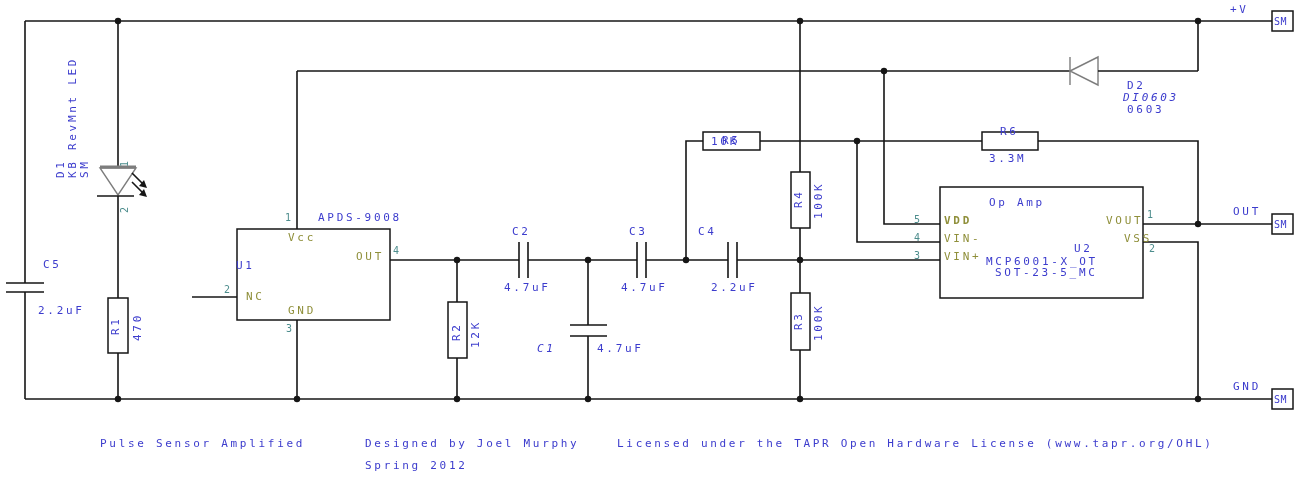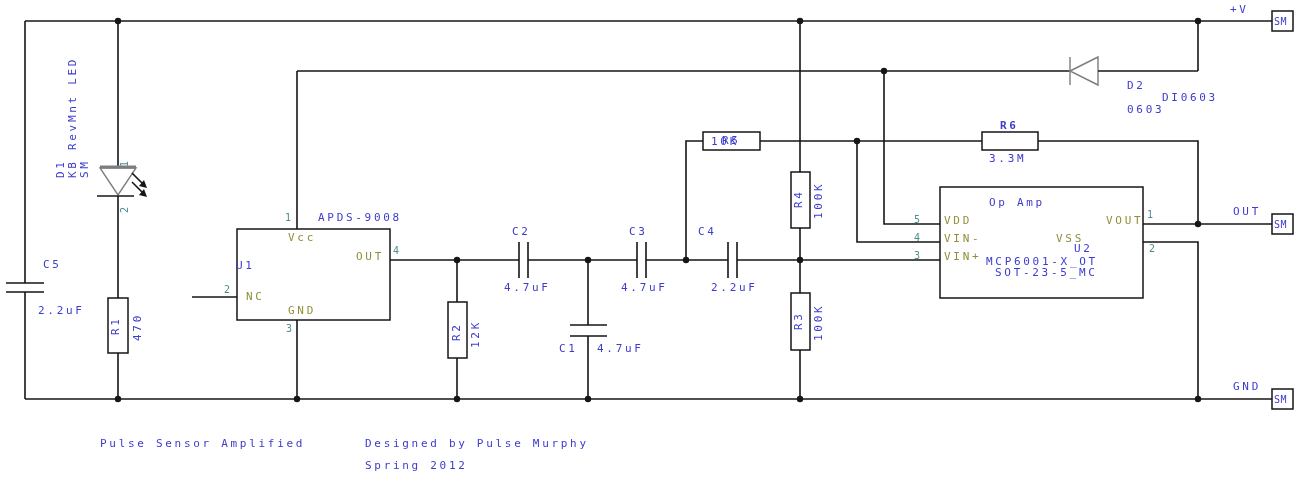--- a/index.html
+++ b/index.html
@@ -177,56 +177,57 @@
 
   <span class="lbl rot" style="left:451px;top:341px;">R2</span>
   <span class="lbl rot" style="left:470px;top:348px;">12K</span>
 
   <span class="lbl" style="left:512px;top:226px;">C2</span>
   <span class="lbl" style="left:504px;top:282px;">4.7uF</span>
   <span class="lbl" style="left:629px;top:226px;">C3</span>
   <span class="lbl" style="left:621px;top:282px;">4.7uF</span>
   <span class="lbl" style="left:698px;top:226px;">C4</span>
   <span class="lbl" style="left:711px;top:282px;">2.2uF</span>
-  <span class="lbl" style="left:559px;top:343px;">C1</span>
+  <span class="lbl" style="left:537px;top:343px;font-style:italic;">C1</span>
   <span class="lbl" style="left:597px;top:343px;">4.7uF</span>
 
   <span class="lbl" style="left:722px;top:135px;">R5</span>
   <span class="lbl" style="left:711px;top:136px;">10K</span>
-  <span class="lbl" style="left:1000px;top:120px;font-weight:bold;">R6</span>
+  <span class="lbl" style="left:1000px;top:126px;">R6</span>
   <span class="lbl" style="left:989px;top:153px;">3.3M</span>
 
   <span class="lbl rot" style="left:793px;top:208px;">R4</span>
   <span class="lbl rot" style="left:813px;top:219px;">100K</span>
   <span class="lbl rot" style="left:793px;top:330px;">R3</span>
   <span class="lbl rot" style="left:813px;top:341px;">100K</span>
 
   <span class="lbl" style="left:1127px;top:80px;text-align:center;">D2</span>
-  <span class="lbl" style="left:1162px;top:92px;">DI0603</span>
+  <span class="lbl" style="left:1123px;top:92px;font-style:italic;">DI0603</span>
   <span class="lbl" style="left:1127px;top:104px;">0603</span>
 
   <span class="lbl" style="left:989px;top:197px;">Op Amp</span>
   <span class="lbl" style="left:1074px;top:243px;">U2</span>
   <span class="lbl" style="left:986px;top:256px;">MCP6001-X_OT</span>
   <span class="lbl" style="left:995px;top:267px;">SOT-23-5_MC</span>
   <span class="lbl teal" style="left:914px;top:215px;">5</span>
-  <span class="lbl olive" style="left:944px;top:215px;">VDD</span>
+  <span class="lbl olive" style="left:944px;top:215px;font-weight:bold;">VDD</span>
   <span class="lbl teal" style="left:914px;top:233px;">4</span>
   <span class="lbl olive" style="left:944px;top:233px;">VIN-</span>
   <span class="lbl teal" style="left:914px;top:251px;">3</span>
   <span class="lbl olive" style="left:944px;top:251px;">VIN+</span>
   <span class="lbl olive" style="left:1106px;top:215px;text-align:center;">VOUT</span>
   <span class="lbl teal" style="left:1147px;top:210px;">1</span>
-  <span class="lbl olive" style="left:1056px;top:233px;">VSS</span>
+  <span class="lbl olive" style="left:1124px;top:233px;">VSS</span>
   <span class="lbl teal" style="left:1149px;top:244px;">2</span>
 
   <span class="lbl" style="left:1230px;top:4px;">+V</span>
   <span class="lbl smtxt" style="left:1274px;top:16px;">SM</span>
   <span class="lbl" style="left:1233px;top:206px;">OUT</span>
   <span class="lbl smtxt" style="left:1274px;top:219px;">SM</span>
   <span class="lbl" style="left:1233px;top:381px;">GND</span>
   <span class="lbl smtxt" style="left:1274px;top:394px;">SM</span>
 
   <span class="lbl" style="left:100px;top:438px;">Pulse Sensor Amplified</span>
-  <span class="lbl" style="left:365px;top:438px;">Designed by Pulse Murphy</span>
+  <span class="lbl" style="left:365px;top:438px;">Designed by Joel Murphy</span>
   <span class="lbl" style="left:365px;top:460px;">Spring 2012</span>
+  <span class="lbl" style="left:617px;top:438px;">Licensed under the TAPR Open Hardware License (www.tapr.org/OHL)</span>
 
 </div>
 
 </body></html>

